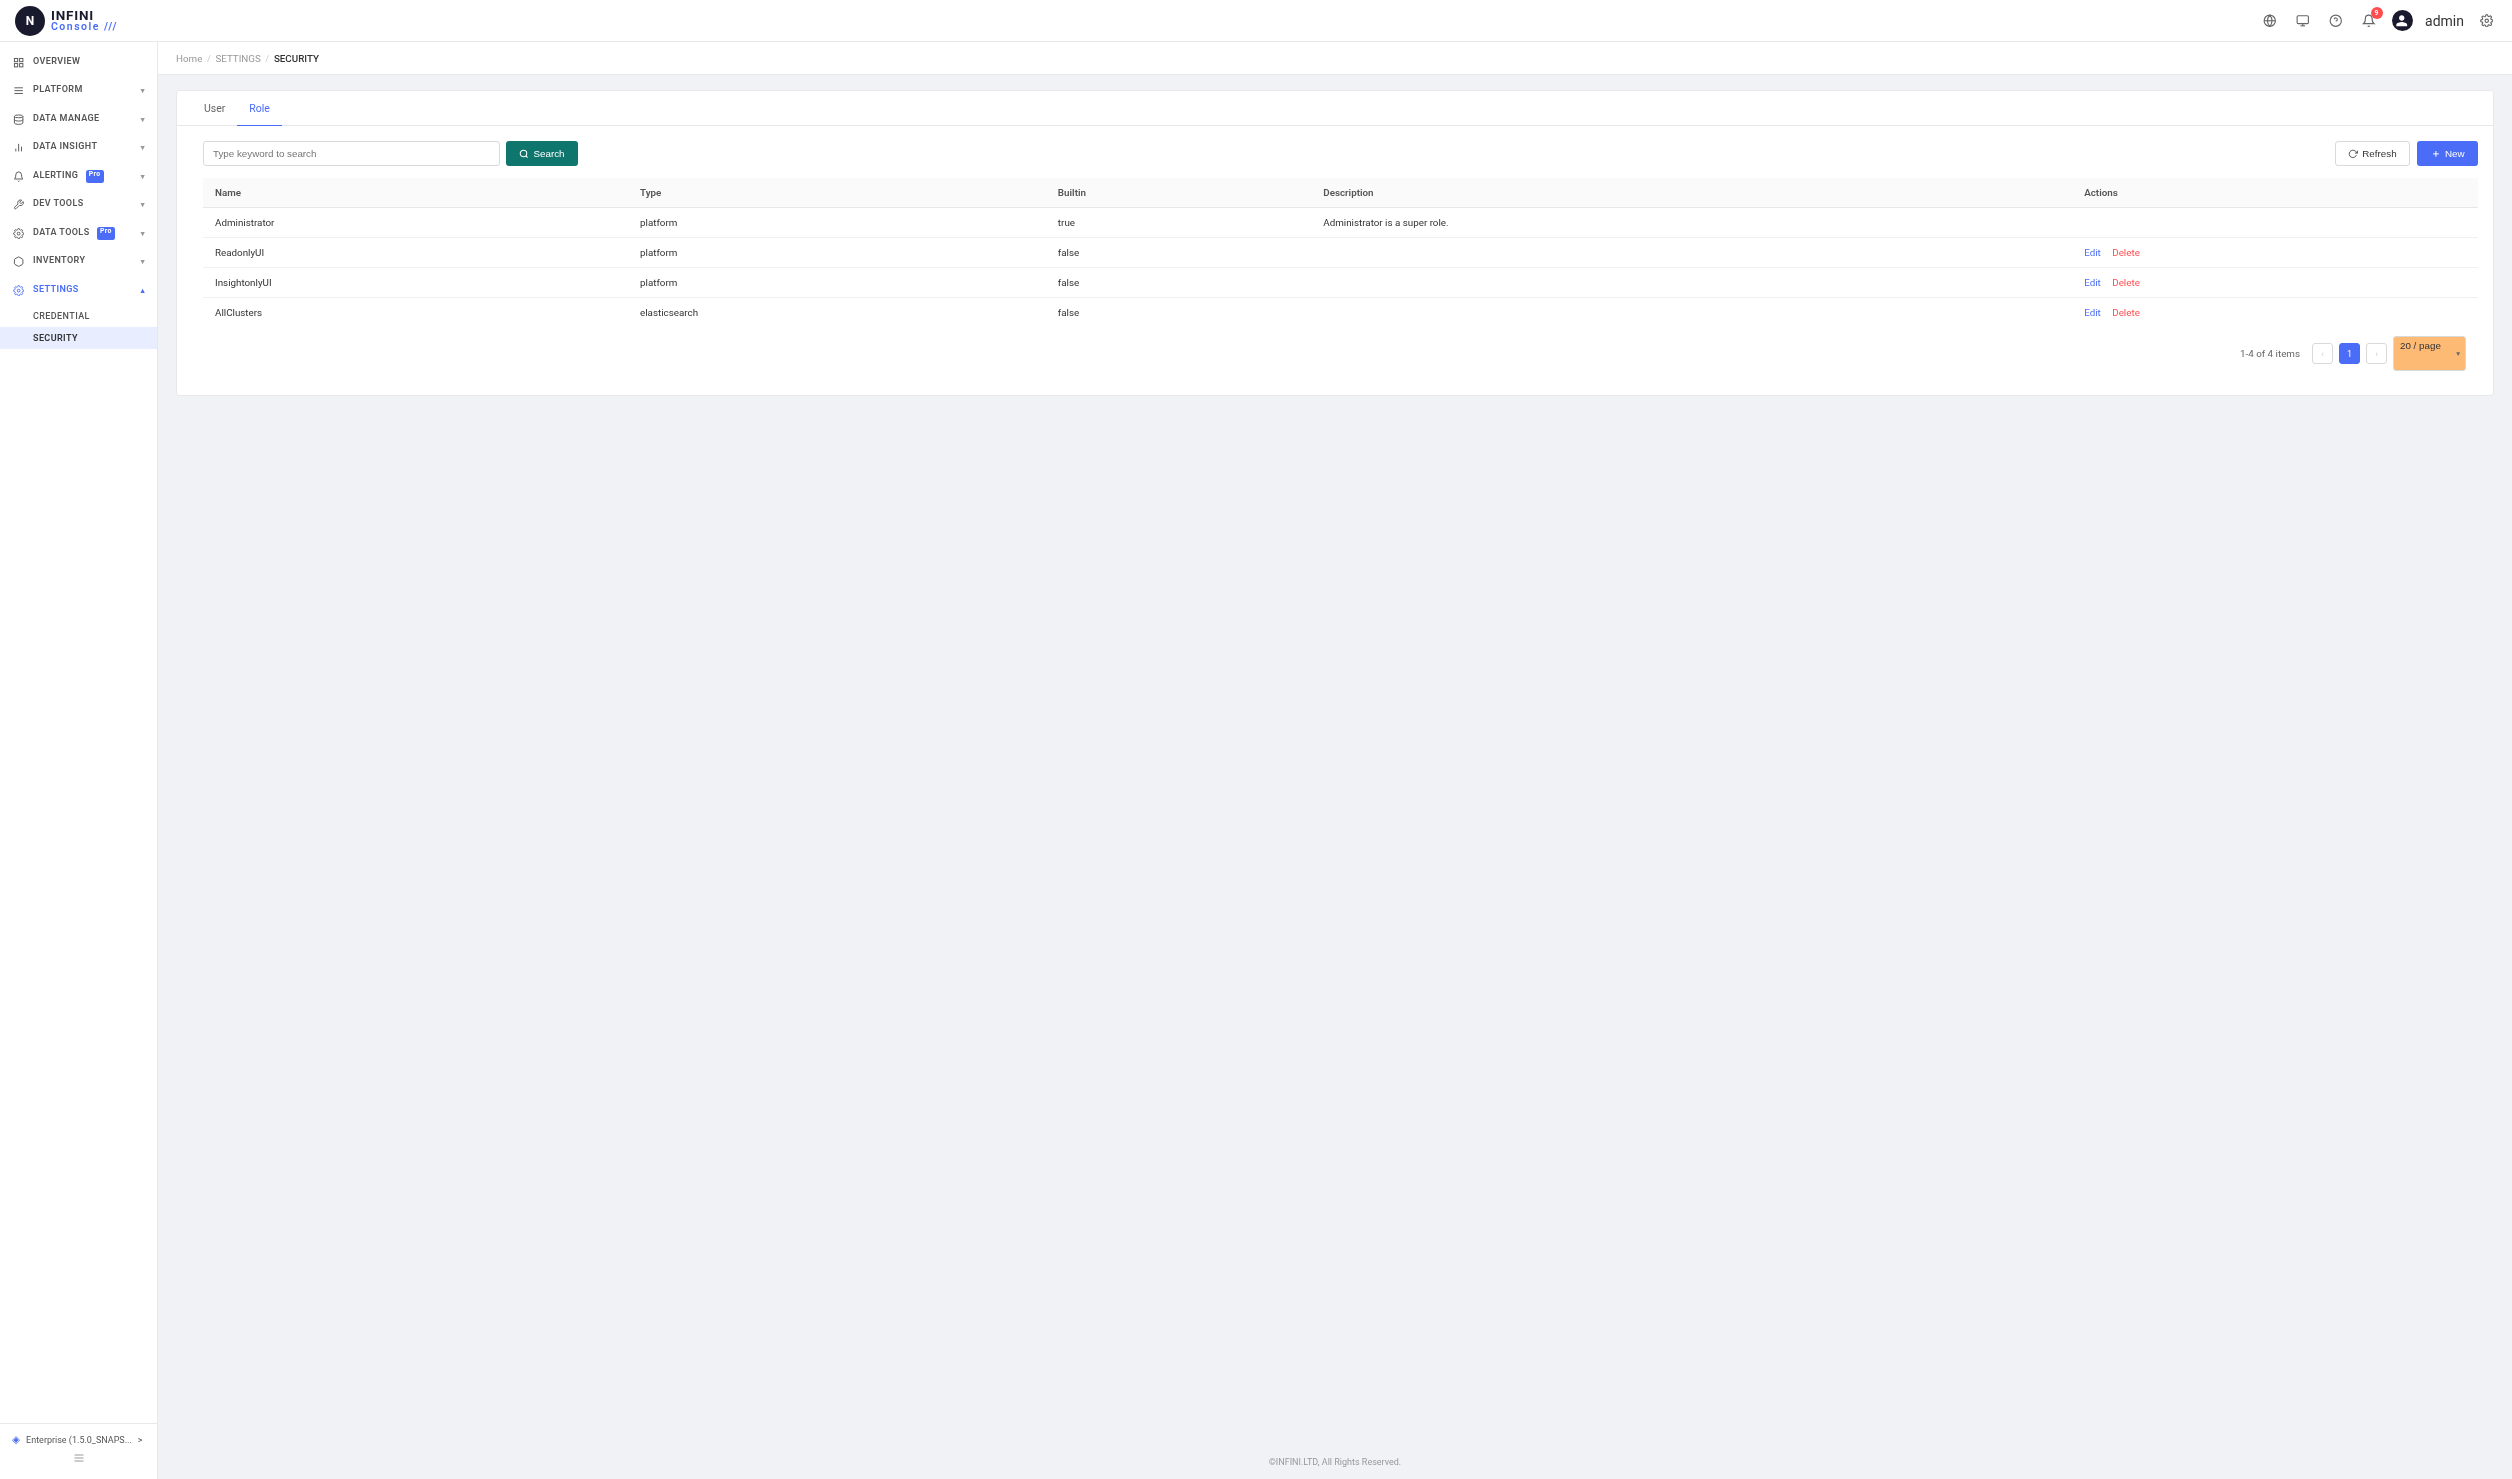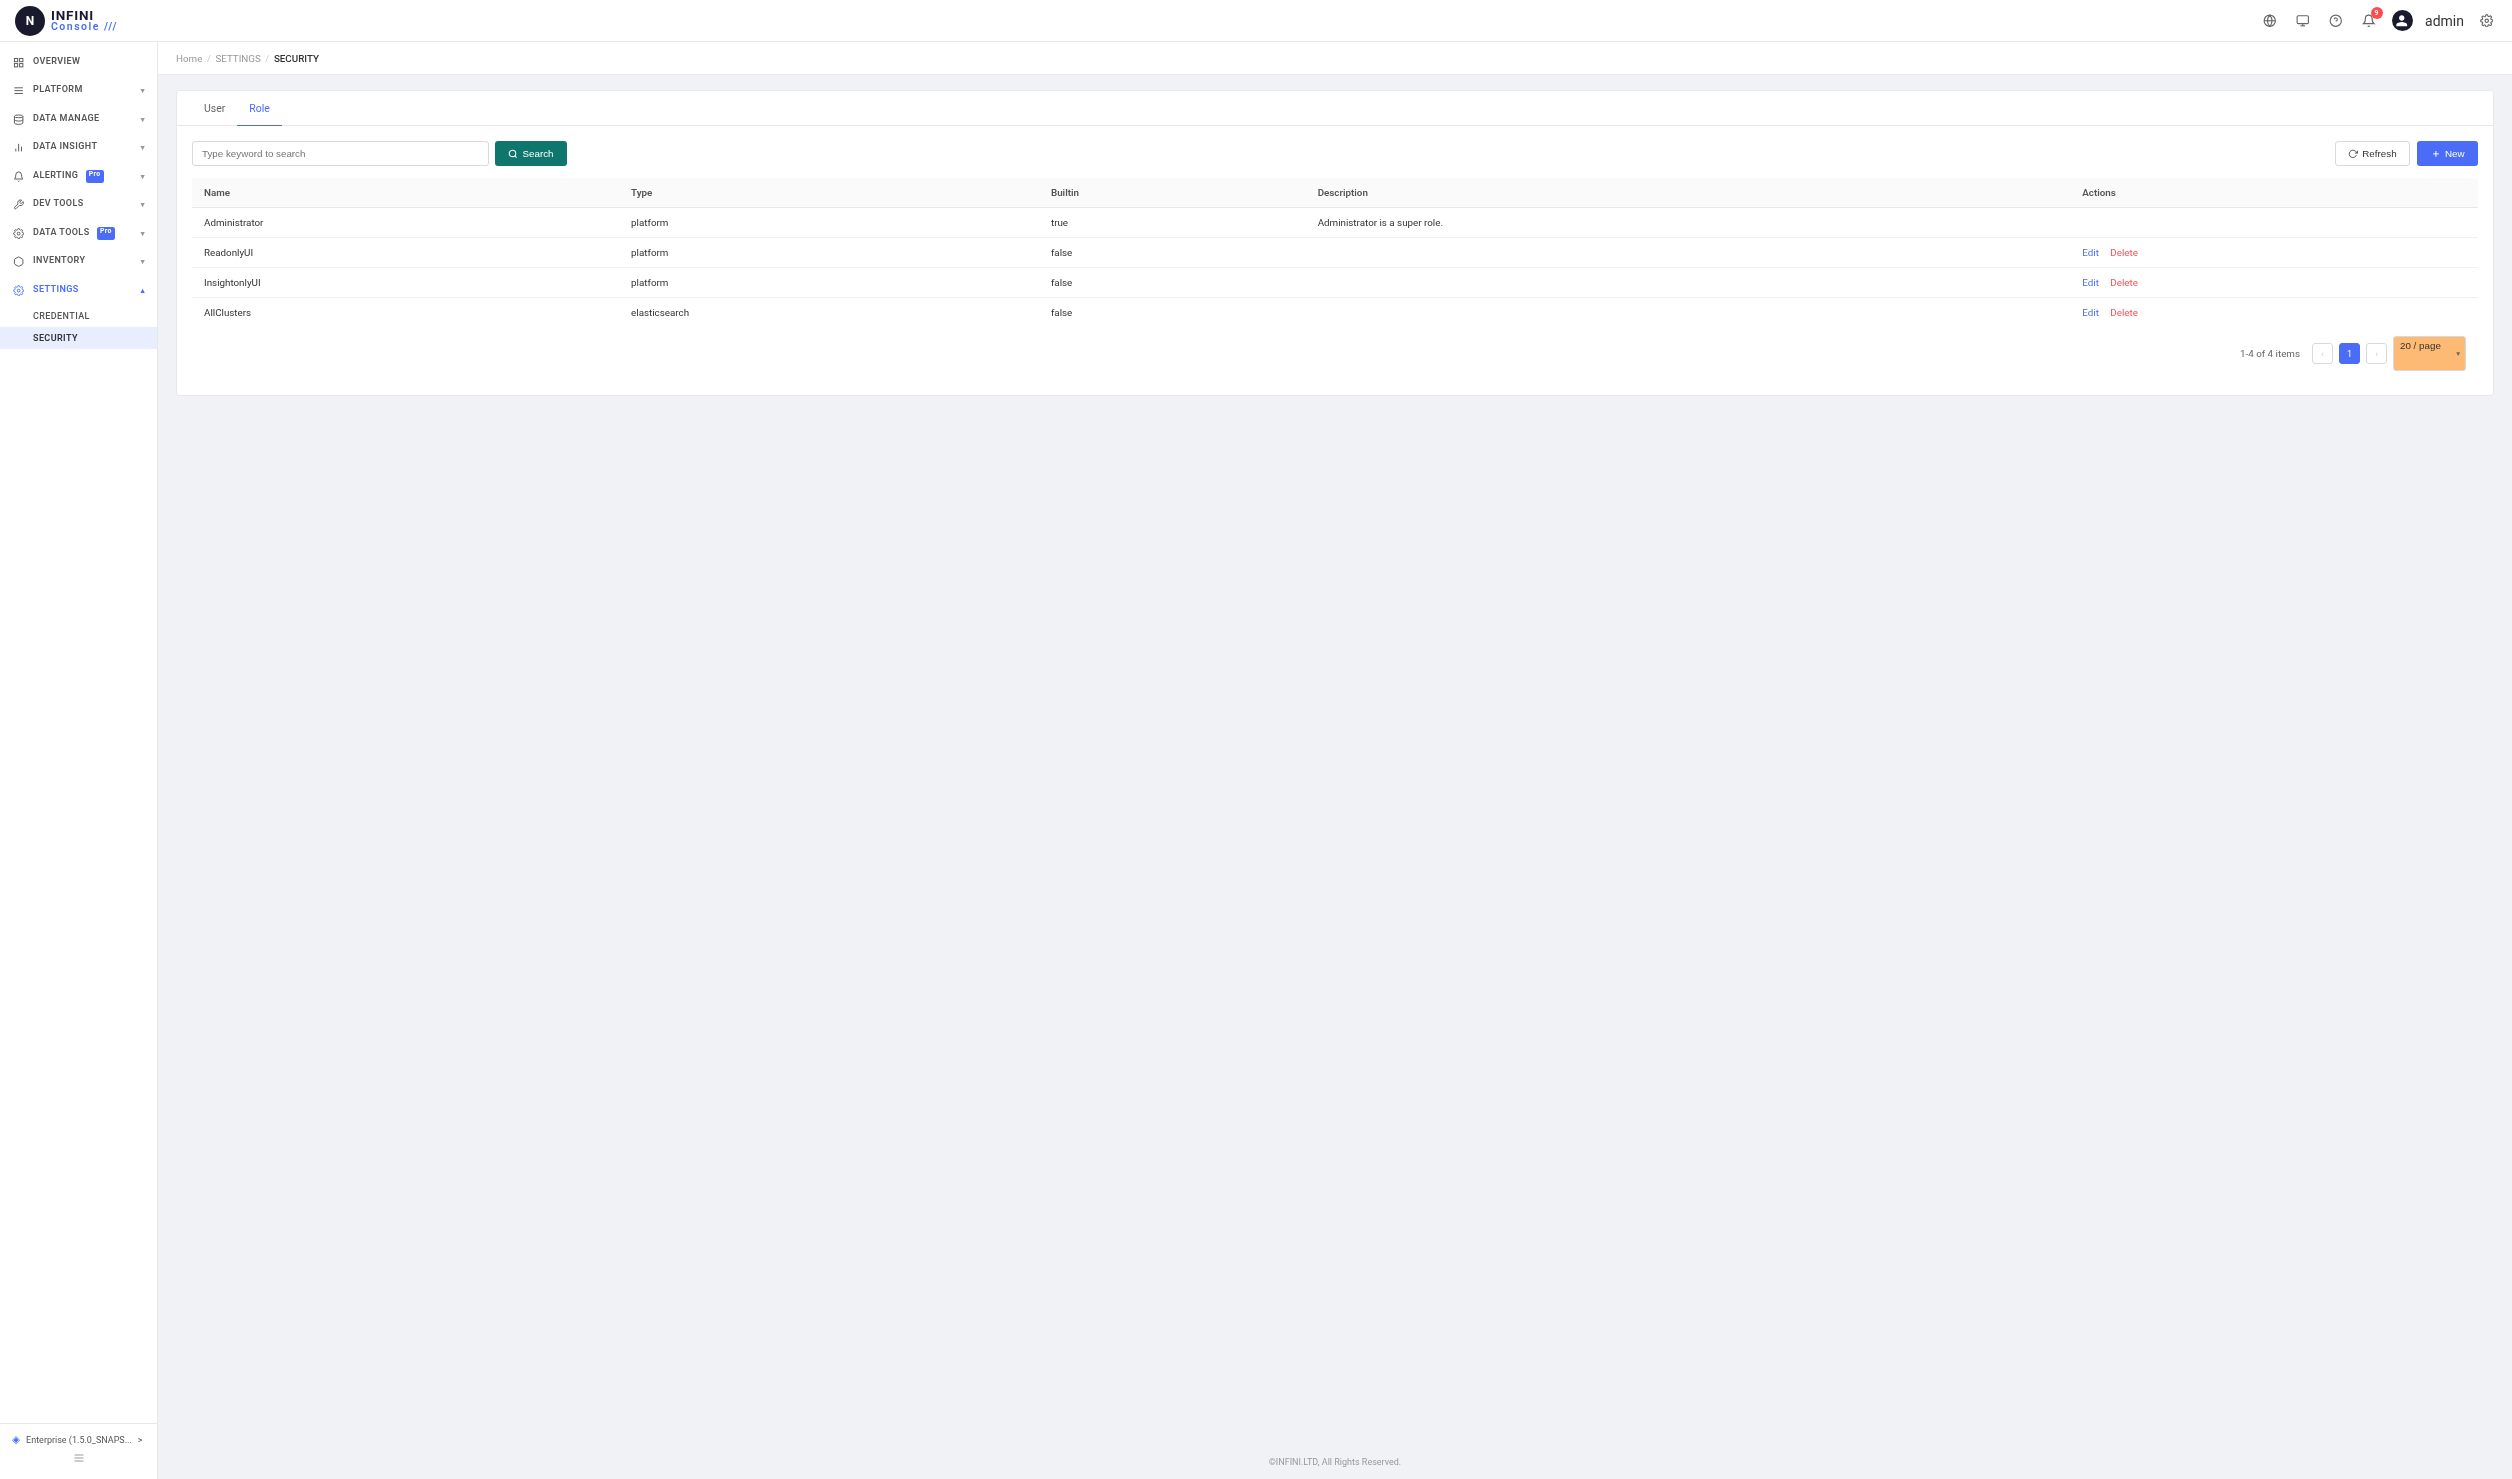--- a/index.html
+++ b/index.html
@@ -52,21 +52,21 @@
     
     .main-content { padding: 15px 18px; flex: 1; }
     .content-card { background: #fff; border-radius: 3px; border: 0.8px solid #e8e8e8; }
 
     
     .tabs { display: flex; border-bottom: 0.8px solid #e8e8e8; padding: 0 15px; }
     .tab { padding: 10.5px 12px; cursor: pointer; font-size: 10.5px; color: #666; border-bottom: 1.5px solid transparent; margin-bottom: -0.8px; transition: all 0.2s; }
     .tab.active { color: #4a6cf7; border-bottom-color: #4a6cf7; font-weight: 400; }
 
     
-    .table-section { padding: 15px; }
+    .table-section { padding: 15px; margin-left: 11px; }
     .table-toolbar { display: flex; align-items: center; justify-content: space-between; margin-bottom: 12px; }
     .search-area { display: flex; gap: 6px; flex: 1; max-width: 375px; }
     .search-input { flex: 1; padding: 6px 9px; border: 0.8px solid #d9d9d9; border-radius: 3px; font-size: 9.8px; color: #333; outline: none; }
     .search-btn { background: #0f766e; color: #fff; border: none; border-radius: 3px; padding: 6px 13.5px; cursor: pointer; font-size: 9.8px; display: flex; align-items: center; gap: 4.5px; }
     .toolbar-right { display: flex; gap: 7.5px; }
     .refresh-btn { background: #fff; color: #333; border: 0.8px solid #d9d9d9; border-radius: 3px; padding: 6px 12px; cursor: pointer; font-size: 9.8px; display: flex; align-items: center; gap: 4.5px; }
     .new-btn { background: #4a6cf7; color: #fff; border: none; border-radius: 3px; padding: 6px 13.5px; cursor: pointer; font-size: 9.8px; display: flex; align-items: center; gap: 4.5px; }
 
     
     .data-table { width: 100%; border-collapse: collapse; }

